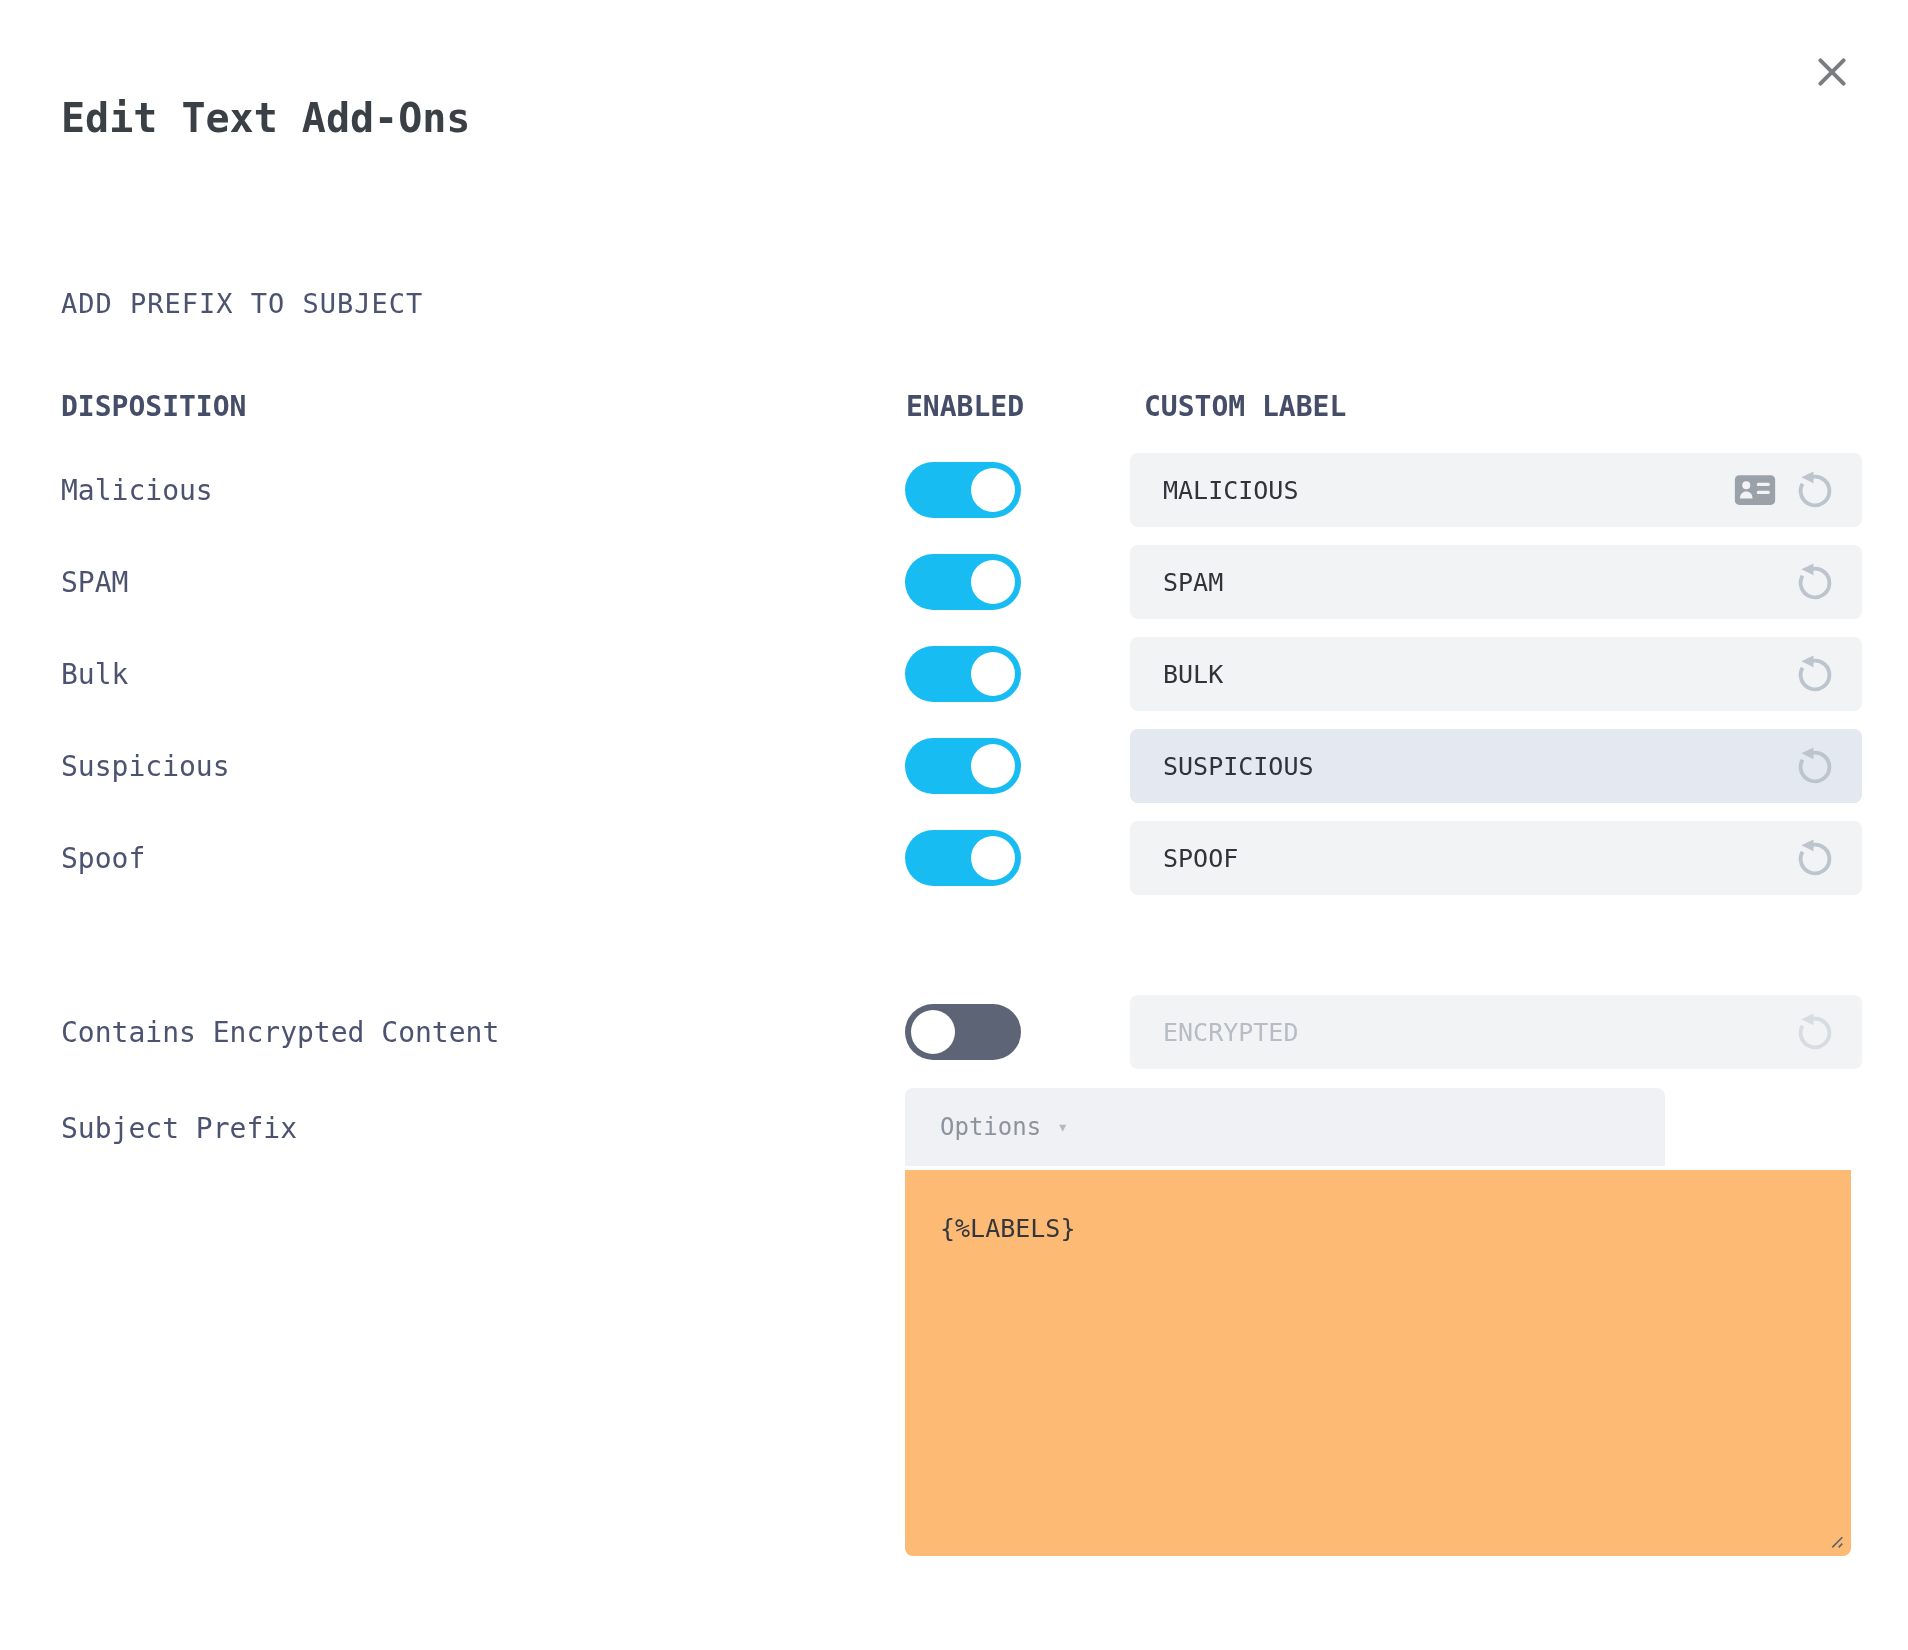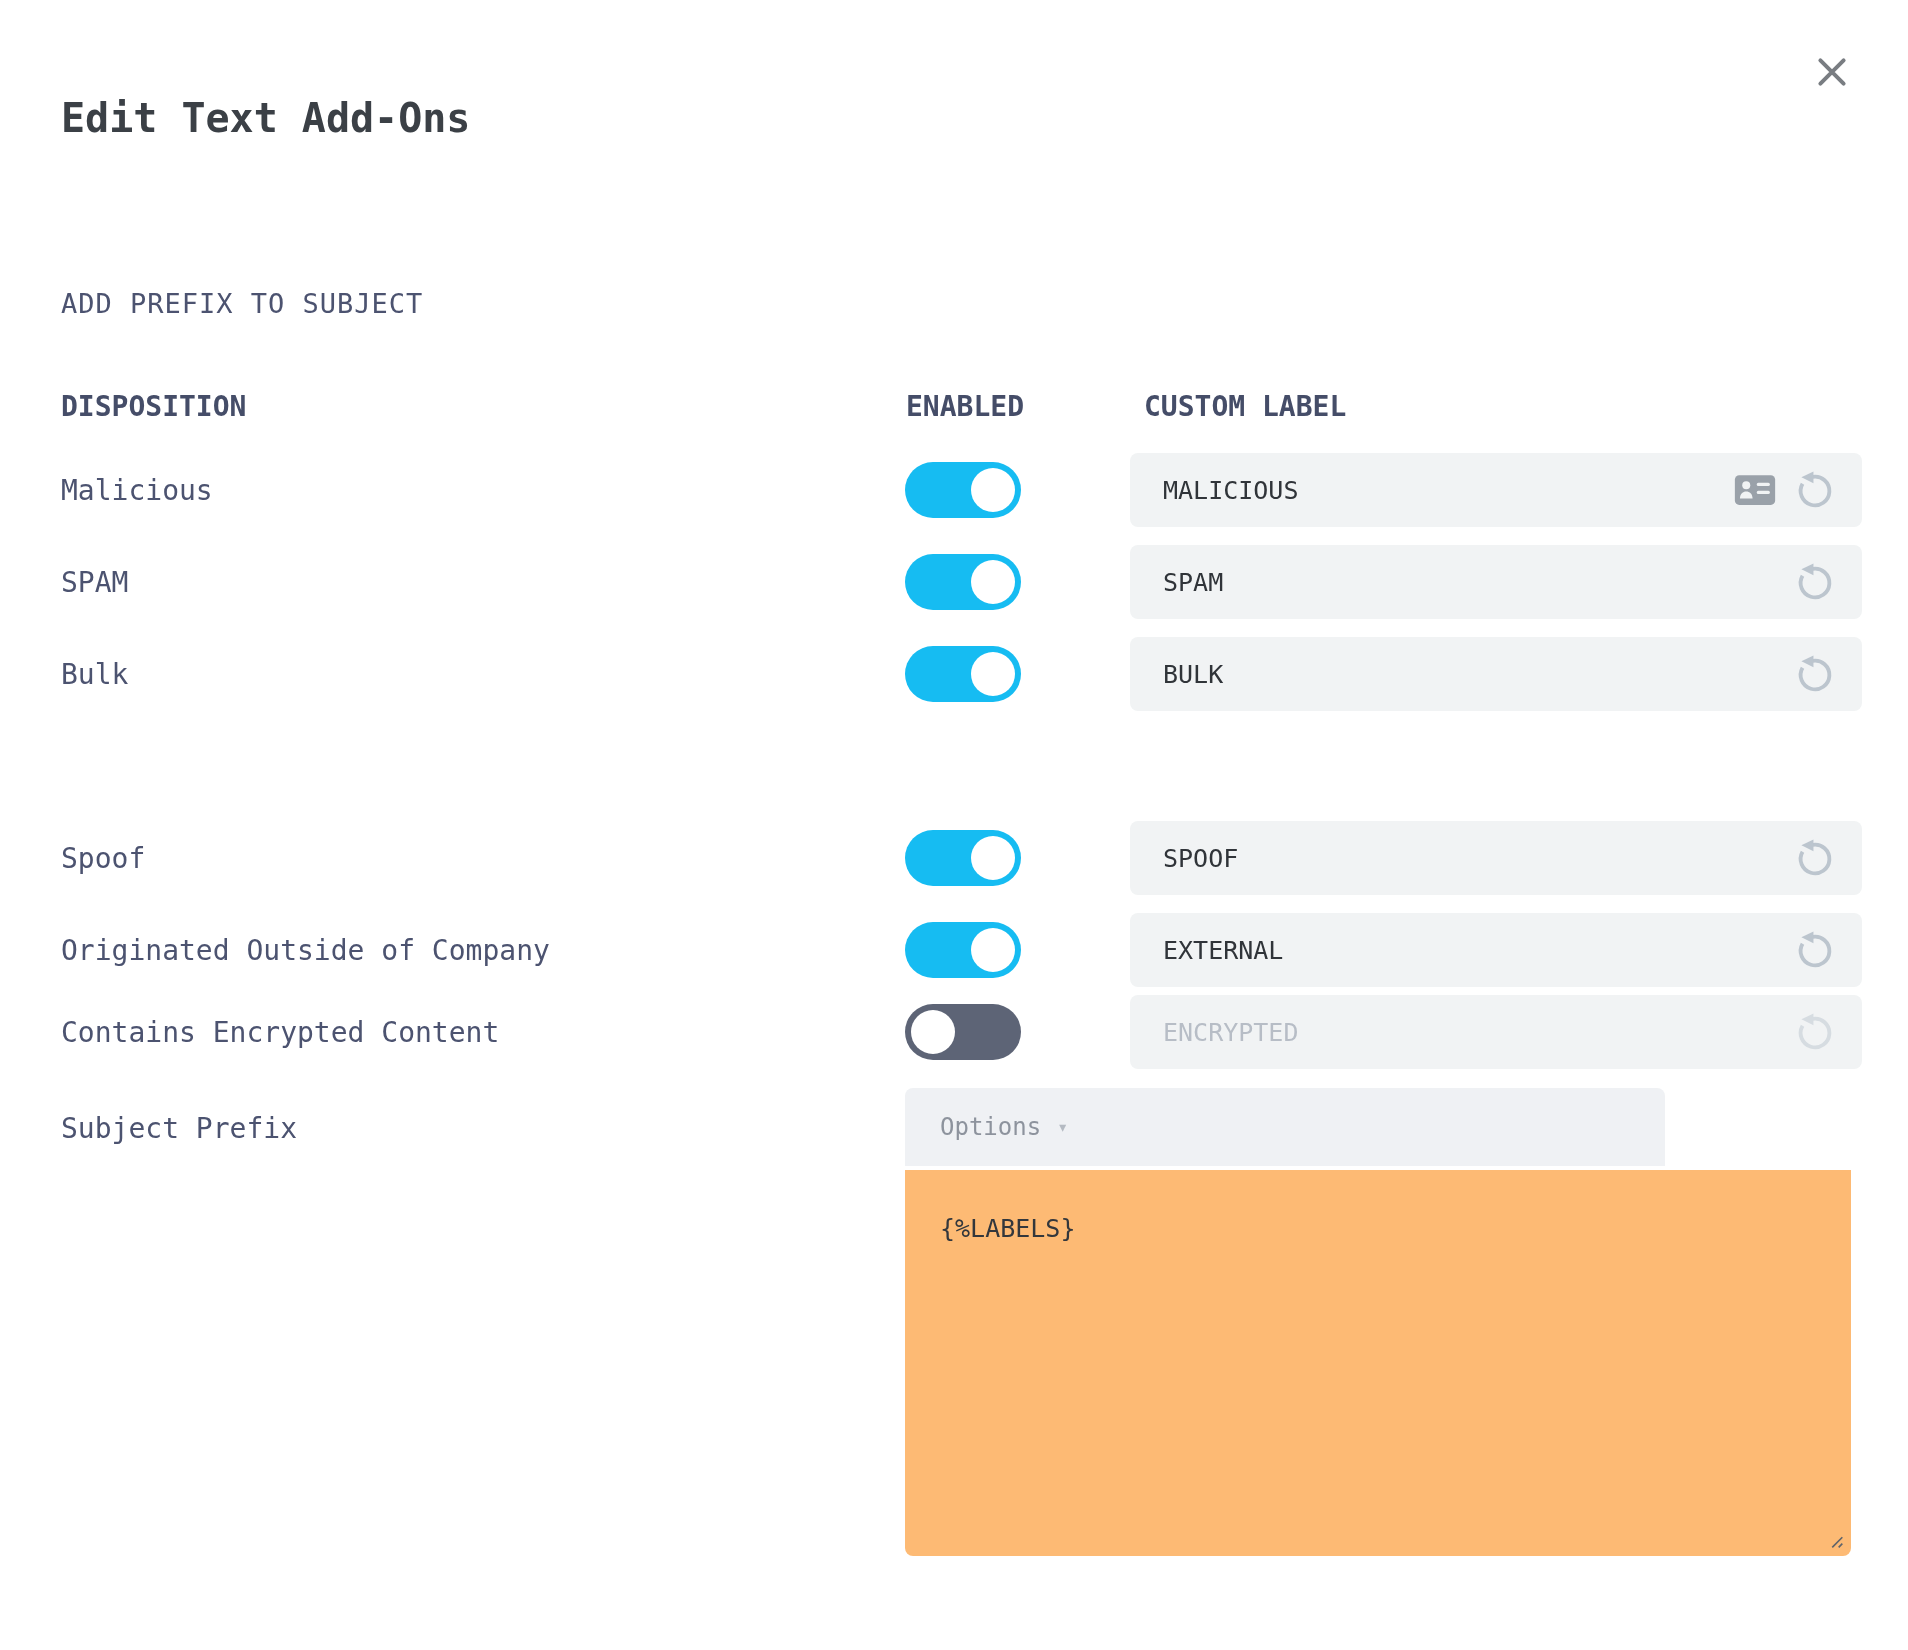--- a/index.html
+++ b/index.html
@@ -168,52 +168,52 @@
       <span class="field-value">BULK</span>
       <span class="field-icons">
         <svg class="reset-icon" width="46" height="46" viewBox="0 0 24 24">
           <path d="M10.7 5.11 A7.5 7.5 0 1 1 5.5 8.75" fill="none" stroke="currentColor" stroke-width="2"></path>
           <path d="M11.2 2.3 L11.2 8.5 L4.9 5.4 Z" fill="currentColor"></path>
         </svg>
       </span>
     </div>
   </div>
 
+  <div class="row on highlighted" style="top:720px">
+    <div class="row-label">Suspicious</div>
+    <div class="toggle">
+        <div class="knob"></div>
+      </div>
+    <div class="field">
+      <span class="field-value">SUSPICIOUS</span>
+      <span class="field-icons">
+        <svg class="reset-icon" width="46" height="46" viewBox="0 0 24 24">
+          <path d="M10.7 5.11 A7.5 7.5 0 1 1 5.5 8.75" fill="none" stroke="currentColor" stroke-width="2"></path>
+          <path d="M11.2 2.3 L11.2 8.5 L4.9 5.4 Z" fill="currentColor"></path>
+        </svg>
+      </span>
+    </div>
+  </div>
 
   <div class="row on" style="top:812px">
     <div class="row-label">Spoof</div>
     <div class="toggle">
         <div class="knob"></div>
       </div>
     <div class="field">
       <span class="field-value">SPOOF</span>
       <span class="field-icons">
         <svg class="reset-icon" width="46" height="46" viewBox="0 0 24 24">
           <path d="M10.7 5.11 A7.5 7.5 0 1 1 5.5 8.75" fill="none" stroke="currentColor" stroke-width="2"></path>
           <path d="M11.2 2.3 L11.2 8.5 L4.9 5.4 Z" fill="currentColor"></path>
         </svg>
       </span>
     </div>
   </div>
 
-  <div class="row on" style="top:904px">
-    <div class="row-label">Originated Outside of Company</div>
-    <div class="toggle">
-        <div class="knob"></div>
-      </div>
-    <div class="field">
-      <span class="field-value">EXTERNAL</span>
-      <span class="field-icons">
-        <svg class="reset-icon" width="46" height="46" viewBox="0 0 24 24">
-          <path d="M10.7 5.11 A7.5 7.5 0 1 1 5.5 8.75" fill="none" stroke="currentColor" stroke-width="2"></path>
-          <path d="M11.2 2.3 L11.2 8.5 L4.9 5.4 Z" fill="currentColor"></path>
-        </svg>
-      </span>
-    </div>
-  </div>
 
   <div class="row off disabled" style="top:986px">
     <div class="row-label">Contains Encrypted Content</div>
     <div class="toggle">
         <div class="knob"></div>
       </div>
     <div class="field">
       <span class="field-value">ENCRYPTED</span>
       <span class="field-icons">
         <svg class="reset-icon" width="46" height="46" viewBox="0 0 24 24">

